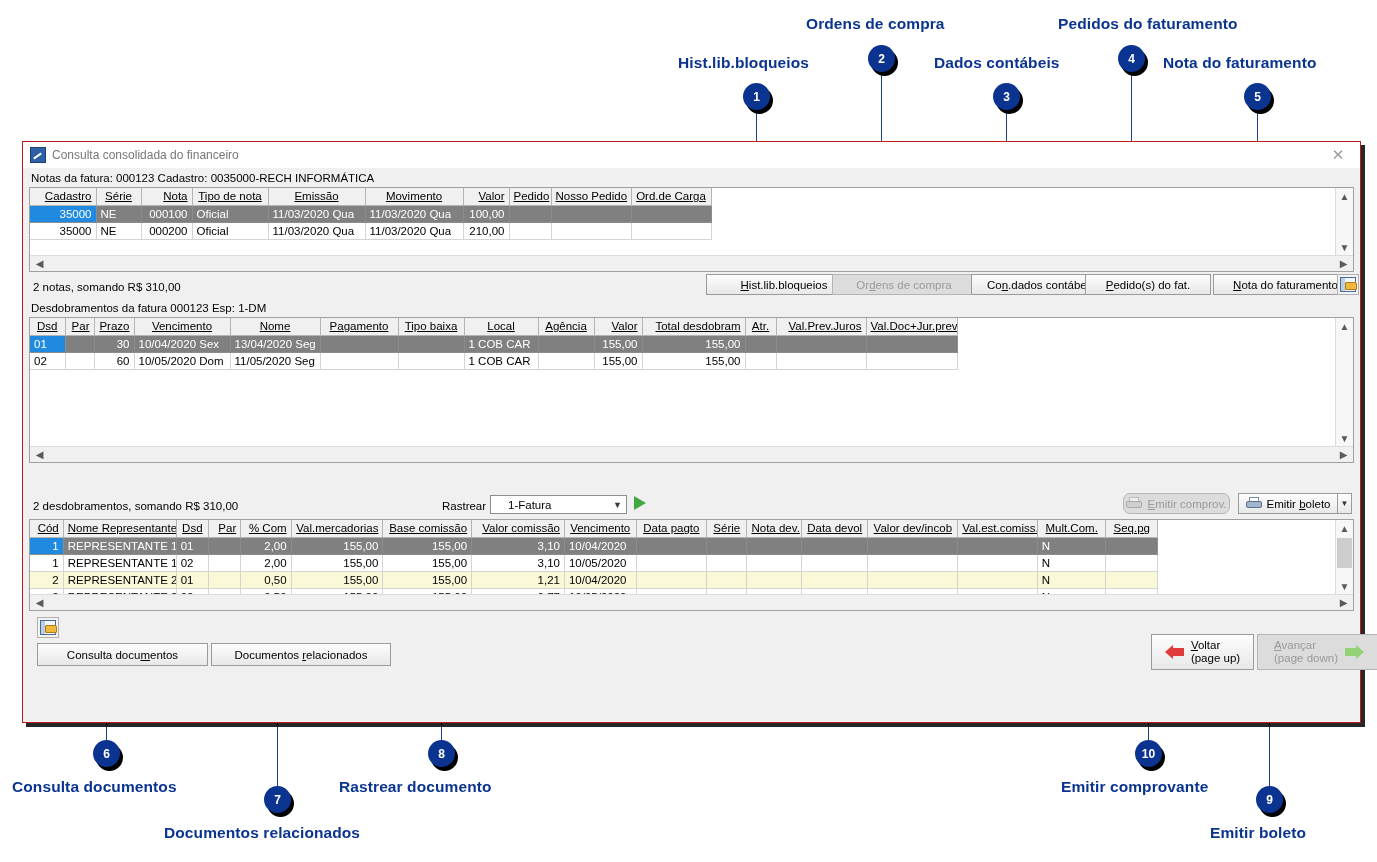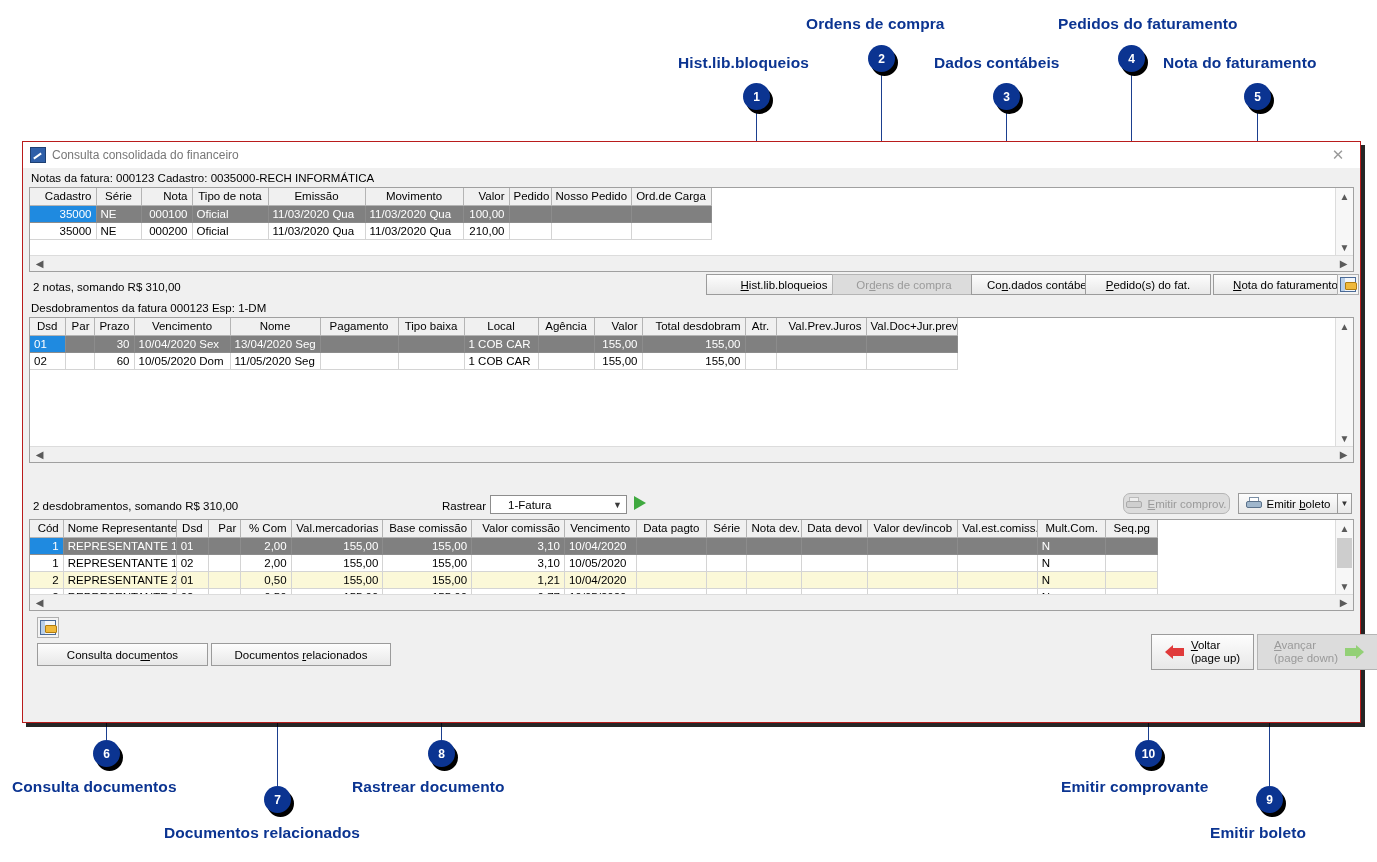--- a/index.html
+++ b/index.html
@@ -55,21 +55,21 @@
   
   .grid{
     background:#fff;border:1px solid #a0a0a0;box-sizing:border-box;
     position:relative;overflow:hidden;
   }
   .gridbody{position:absolute;left:0;top:0;right:17px;bottom:15px;overflow:hidden;background:#fff;}
   table.g{border-collapse:collapse;font-size:11.5px;table-layout:fixed;}
   table.g th{
     background:#f0f0f0;border-right:1px solid #b4b4b4;border-bottom:1px solid #b4b4b4;
     font-weight:normal;padding:1px 4px;height:17px;box-sizing:border-box;
-    white-space:nowrap;overflow:hidden;color:#000;
+    white-space:nowrap;overflow:hidden;color:#000;text-decoration:underline;
   }
   table.g td{
     border-right:1px solid #d4d4d4;border-bottom:1px solid #d4d4d4;
     padding:1px 4px;height:17px;box-sizing:border-box;white-space:nowrap;
     overflow:hidden;color:#000;background:#fff;
   }
   table.g tr.sel td{background:#808080;color:#fff;border-right:1px solid #8c8c8c;border-bottom:1px solid #8c8c8c;}
   table.g tr.sel td.first{background:#1f8ae0;color:#fff;}
   table.g tr.alt td{background:#fbf8d8;}
   .ta-r{text-align:right;}
@@ -209,21 +209,21 @@
 <div class="anno-line" style="left:106px;top:688px;height:52px;"></div>
 <div class="badge" style="left:93px;top:740px;">6</div>
 <div class="anno-label" style="left:12px;top:778px;">Consulta documentos</div>
 
 <div class="anno-line" style="left:277px;top:688px;height:98px;"></div>
 <div class="badge" style="left:264px;top:786px;">7</div>
 <div class="anno-label" style="left:164px;top:824px;">Documentos relacionados</div>
 
 <div class="anno-line" style="left:441px;top:516px;height:224px;"></div>
 <div class="badge" style="left:428px;top:740px;">8</div>
-<div class="anno-label" style="left:352px;top:778px;">Rastrear documento</div>
+<div class="anno-label" style="left:339px;top:778px;">Rastrear documento</div>
 
 <div class="anno-line" style="left:1269px;top:516px;height:270px;"></div>
 <div class="badge" style="left:1256px;top:786px;">9</div>
 <div class="anno-label" style="left:1210px;top:824px;">Emitir boleto</div>
 
 <div class="anno-line" style="left:1148px;top:516px;height:224px;"></div>
 <div class="badge" style="left:1135px;top:740px;">10</div>
 <div class="anno-label" style="left:1061px;top:778px;">Emitir comprovante</div>
 
 <div class="window">

